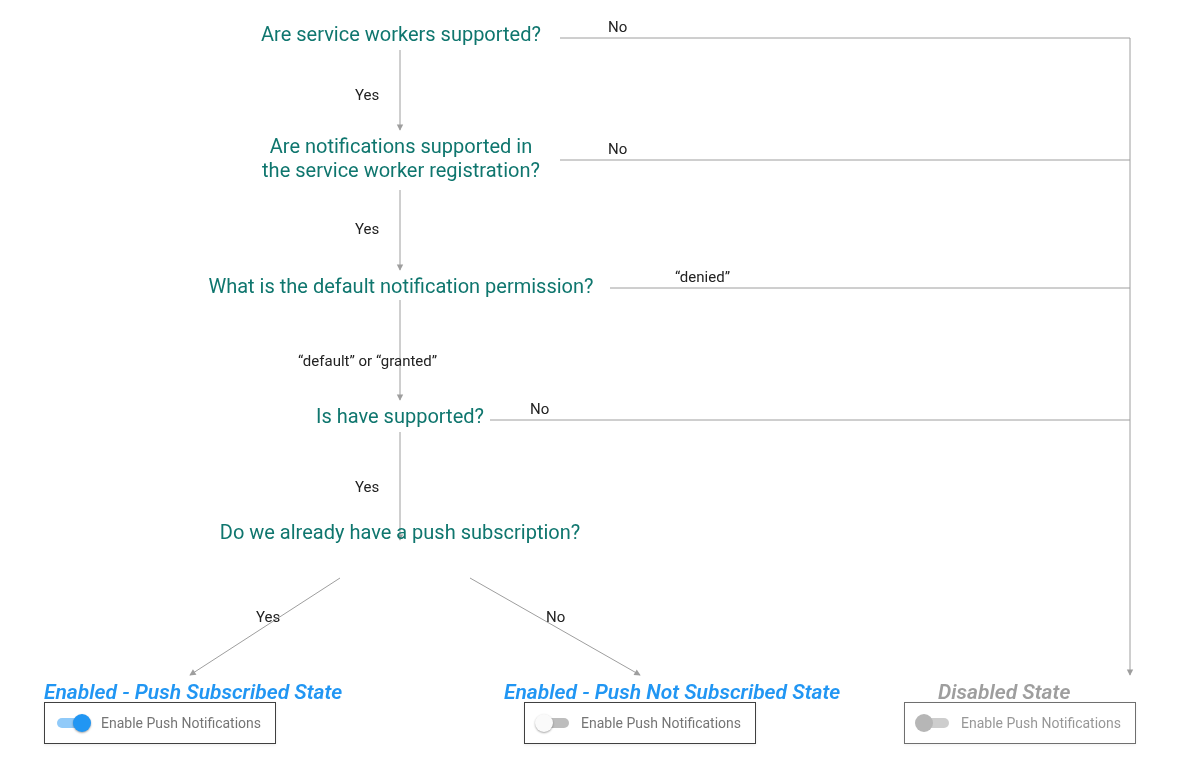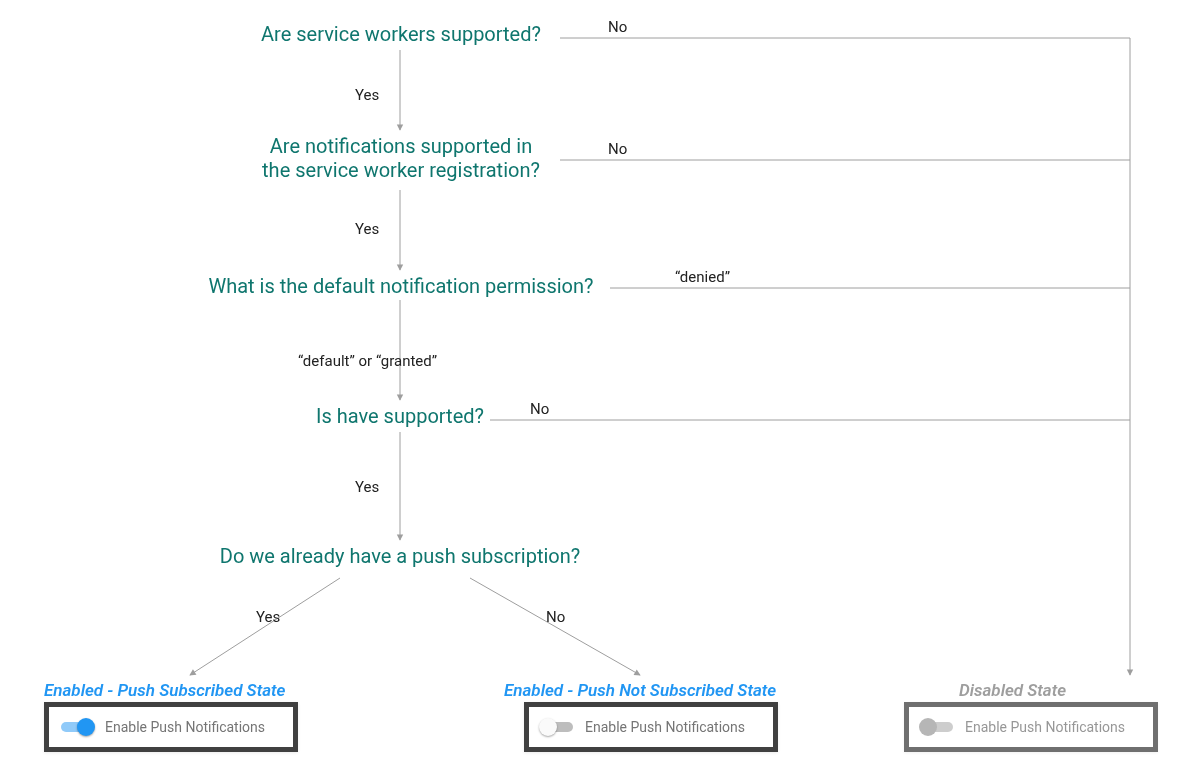--- a/index.html
+++ b/index.html
@@ -1,24 +1,24 @@
 <!DOCTYPE html>
 <html><head>
 <meta charset="utf-8">
 <style>
   html,body{margin:0;padding:0;width:1179px;height:776px;background:#fff;
     font-family:-apple-system,BlinkMacSystemFont,"Segoe UI",Roboto,Helvetica,Arial,sans-serif;}
   svg{display:block;}
   div.abs{position:absolute;}
   .q{font-size:20px;color:#0f766e;font-weight:400;text-align:center;white-space:pre;}
   .ans{font-size:15px;color:#222;font-weight:400;}
-  .state-title{font-size:17px;font-style:italic;font-weight:600;color:#2196f3;}
-  .state-title.disabled{color:#9e9e9e;margin-left:21px;}
-  .card{background:#fff;border:5px solid #404040;box-shadow:0 1px 3px rgba(0,0,0,.08);
-    padding:10px 28px 10px 10px;display:flex;align-items:center;gap:10px;}
+  .state-title{font-size:21px;font-style:italic;font-weight:600;color:#2196f3;}
+  .state-title.disabled{color:#9e9e9e;}
+  .card{background:#fff;border:1px solid #404040;box-shadow:0 1px 3px rgba(0,0,0,.08);
+    padding:10px 14px 10px 10px;display:flex;align-items:center;gap:10px;}
   .card-label{font-size:14px;color:#757575;}
   
   .sw{position:relative;width:36px;height:20px;flex:0 0 36px;}
   .sw .track{position:absolute;left:2px;right:2px;top:5px;height:10px;border-radius:999px;}
   .sw .knob{position:absolute;top:1px;width:18px;height:18px;border-radius:50%;
     box-shadow:0 1px 2px rgba(0,0,0,.35);}
   .sw.on .track{background:#90caf9;}
   .sw.on .knob{background:#2196f3;left:18px;}
   .sw.off .track{background:#bdbdbd;}
   .sw.off .knob{background:#fafafa;left:0;}
@@ -70,21 +70,21 @@
 <div class="abs ans" style="left:608px;top:140px;"><span>No</span></div>
 
 <div class="abs q" style="left:186px;top:274px;width:430px;"><span>What is the default notification permission?</span></div>
 <div class="abs ans" style="left:298px;top:352px;"><span>“default” or “granted”</span></div>
 <div class="abs ans" style="left:675px;top:268px;"><span>“denied”</span></div>
 
 <div class="abs q" style="left:310px;top:404px;width:180px;"><span>Is have supported?</span></div>
 <div class="abs ans" style="left:355px;top:478px;"><span>Yes</span></div>
 <div class="abs ans" style="left:530px;top:400px;"><span>No</span></div>
 
-<div class="abs q" style="left:200px;top:544px;width:400px;"><span>Do we already have a push subscription?</span></div>
+<div class="abs q" style="left:200px;top:520px;width:400px;"><span>Do we already have a push subscription?</span></div>
 <div class="abs ans" style="left:256px;top:608px;"><span>Yes</span></div>
 <div class="abs ans" style="left:546px;top:608px;"><span>No</span></div>
 
 <div class="abs state-title" style="left:44px;top:680px;"><span>Enabled - Push Subscribed State</span></div>
 <div class="abs card" style="left:44px;top:702px;">
   <span class="sw on">
       <span class="track"></span>
       <span class="knob"></span>
     </span>
   <span class="card-label">Enable Push Notifications</span>

